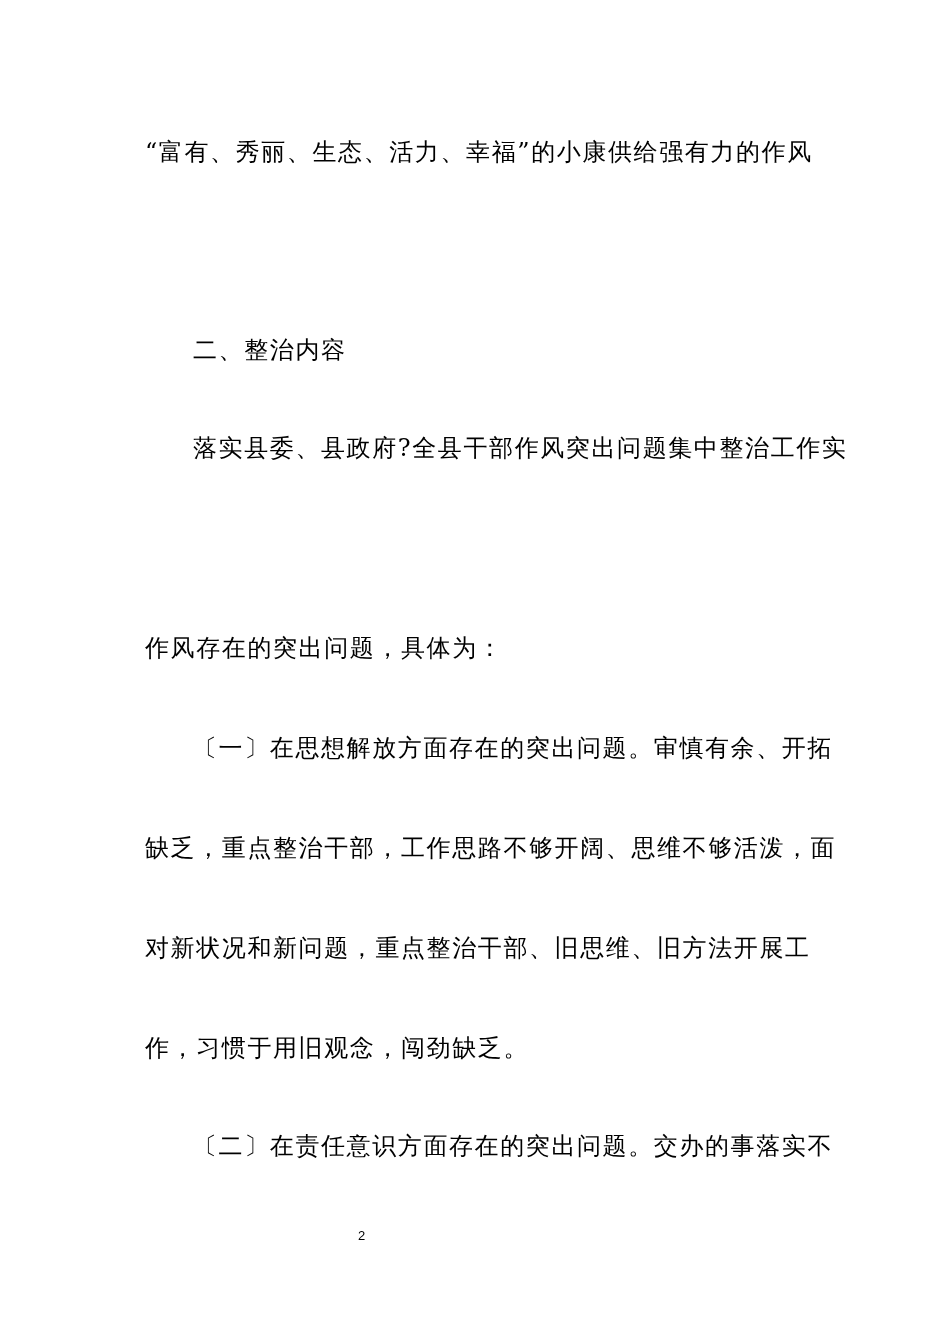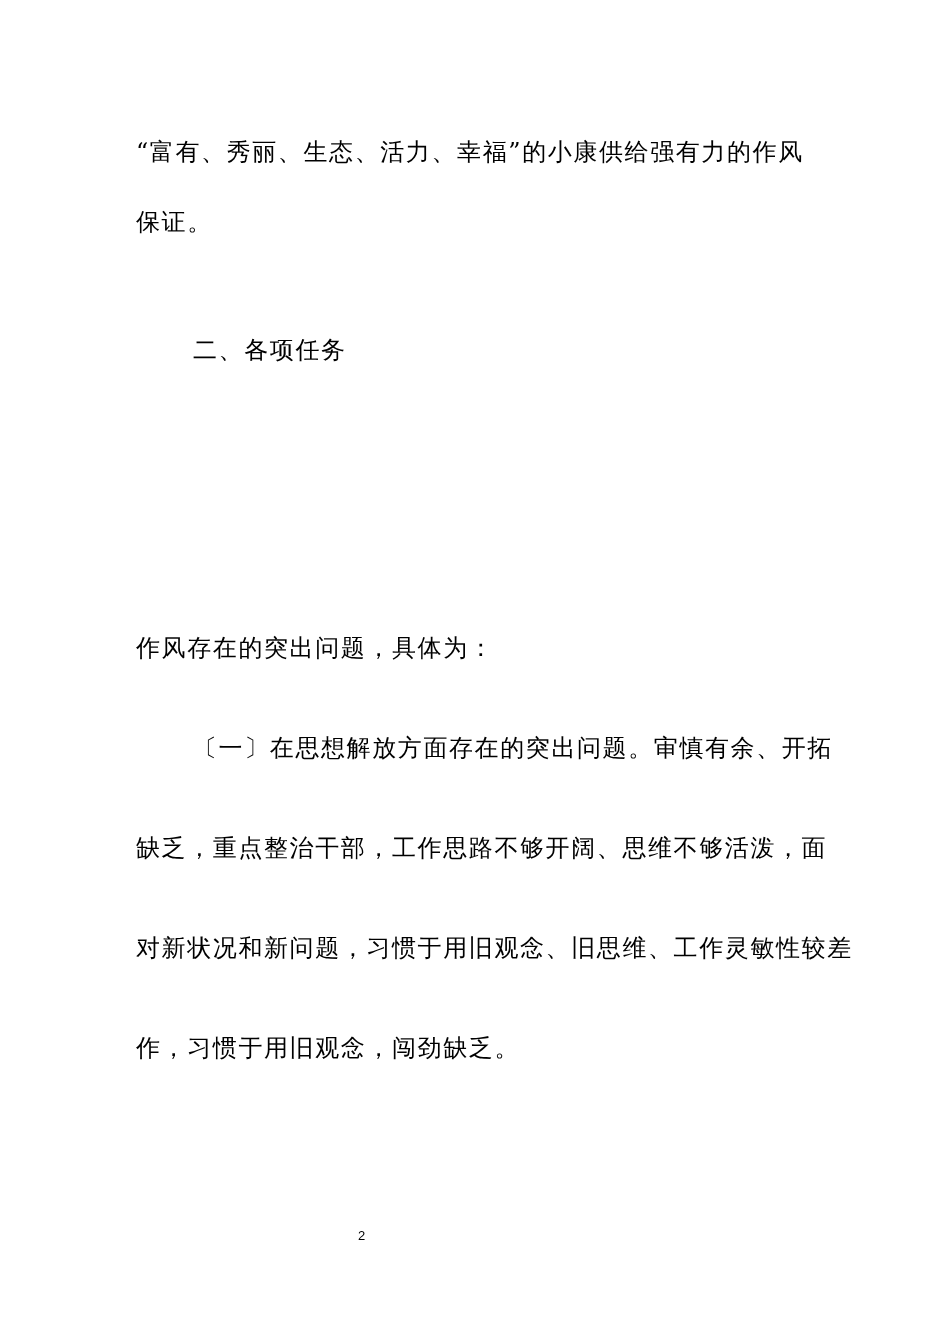--- a/index.html
+++ b/index.html
@@ -1,31 +1,32 @@
 <!DOCTYPE html>
 <html><head>
 <meta charset="utf-8">
 <style>
   html, body { margin: 0; padding: 0; background: #ffffff; }
   body { width: 950px; height: 1344px; position: relative; overflow: hidden;
          font-family: "DejaVu Serif", "Liberation Serif", serif; color: #000; }
   .page { position: absolute; left: 0; top: 0; width: 950px; height: 1344px; background: #fff; }
-  .line { position: absolute; left: 136px; width: 662px; font-size: 24px; line-height: 30px;
+  .line { position: absolute; left: 145px; width: 662px; font-size: 24px; line-height: 30px;
           white-space: nowrap; letter-spacing: 1.6px; }
   .indent { left: 193px; width: 614px; }
   .justify { text-align: justify; text-align-last: justify; }
   .page-number { position: absolute; left: 358px; top: 1228px; font-size: 13px;
                  font-family: "Liberation Sans", sans-serif; }
 </style>
 </head>
 <body>
 
 <div class="page">
   <div class="line justify" style="top:137px">“富有、秀丽、生态、活力、幸福”的小康供给强有力的作风</div>
-  <div class="line" style="top:207px">保证。</div>
-  <div class="line indent" style="top:335px">二、各项任务</div>
+  <div class="line indent" style="top:335px">二、整治内容</div>
+  <div class="line indent justify" style="top:433px">落实县委、县政府?全县干部作风突出问题集中整治工作实</div>
   <div class="line" style="top:633px">作风存在的突出问题，具体为：</div>
   <div class="line indent justify" style="top:733px">〔一〕在思想解放方面存在的突出问题。审慎有余、开拓</div>
   <div class="line justify" style="top:833px">缺乏，重点整治干部，工作思路不够开阔、思维不够活泼，面</div>
-  <div class="line justify" style="top:933px">对新状况和新问题，习惯于用旧观念、旧思维、工作灵敏性较差</div>
+  <div class="line justify" style="top:933px">对新状况和新问题，重点整治干部、旧思维、旧方法开展工</div>
   <div class="line" style="top:1033px">作，习惯于用旧观念，闯劲缺乏。</div>
+  <div class="line indent justify" style="top:1131px">〔二〕在责任意识方面存在的突出问题。交办的事落实不</div>
   <div class="page-number">2</div>
 </div>
 
 </body></html>

